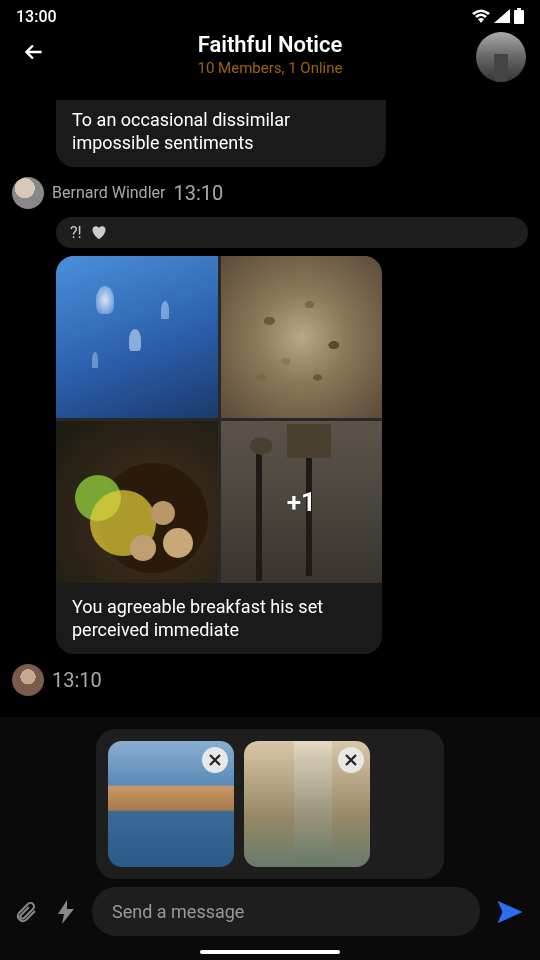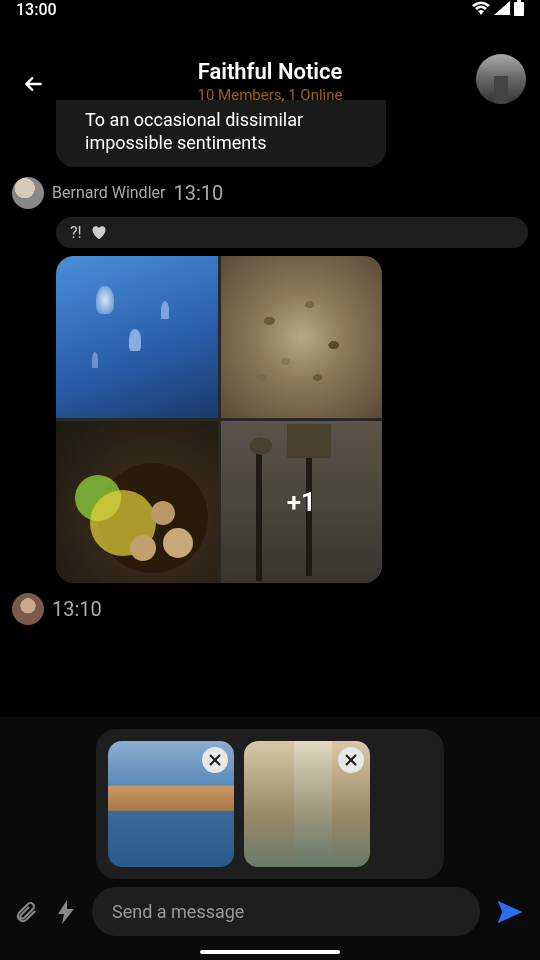--- a/index.html
+++ b/index.html
@@ -9,30 +9,30 @@
     background: #000;
     color: #fff;
     font-family: -apple-system, Roboto, sans-serif;
     overflow: hidden;
     position: relative;
   }
   .status-bar {
     height: 32px;
     display: flex;
     justify-content: space-between;
-    align-items: flex-start;
+    align-items: center;
     padding: 0 16px;
     font-size: 16px;
     font-weight: 500;
   }
   .status-icons { display: flex; gap: 4px; align-items: center; }
   .header {
     height: 72px;
     display: flex;
-    align-items: flex-end;
+    align-items: flex-start;
     padding: 0 14px;
     position: relative;
   }
   .back-btn {
     width: 40px; height: 40px;
     display: flex; align-items: center; justify-content: center;
   }
   .header-center {
     position: absolute;
     left: 50%;
@@ -56,21 +56,21 @@
     background: #444;
   }
   .messages {
     padding: 0 12px;
     display: flex;
     flex-direction: column;
   }
   .msg-bubble {
     background: #1a1a1a;
     border-radius: 18px;
-    padding: 12px 29px;
+    padding: 12px 16px;
     margin-left: 44px;
     max-width: 330px;
     font-size: 18px;
     line-height: 1.3;
   }
   .msg-bubble.truncated-top {
     border-top-left-radius: 0;
     border-top-right-radius: 0;
     margin-top: -4px;
     padding-top: 8px;
@@ -332,20 +332,21 @@
     <div class="media-grid">
       <div class="media-cell media-jelly"></div>
       <div class="media-cell media-beans"></div>
       <div class="media-cell media-food"></div>
       <div class="media-cell media-palm">
         <div class="media-overlay">
           <span>+1</span>
         </div>
       </div>
     </div>
+    <div class="media-caption">You agreeable breakfast his set perceived immediate</div>
   </div>
   <div class="msg-meta">
     <div class="avatar a2"></div>
     <span class="msg-time">13:10</span>
   </div>
 
 </div>
 
 <div class="composer-area">
   <div class="attachment-preview">

